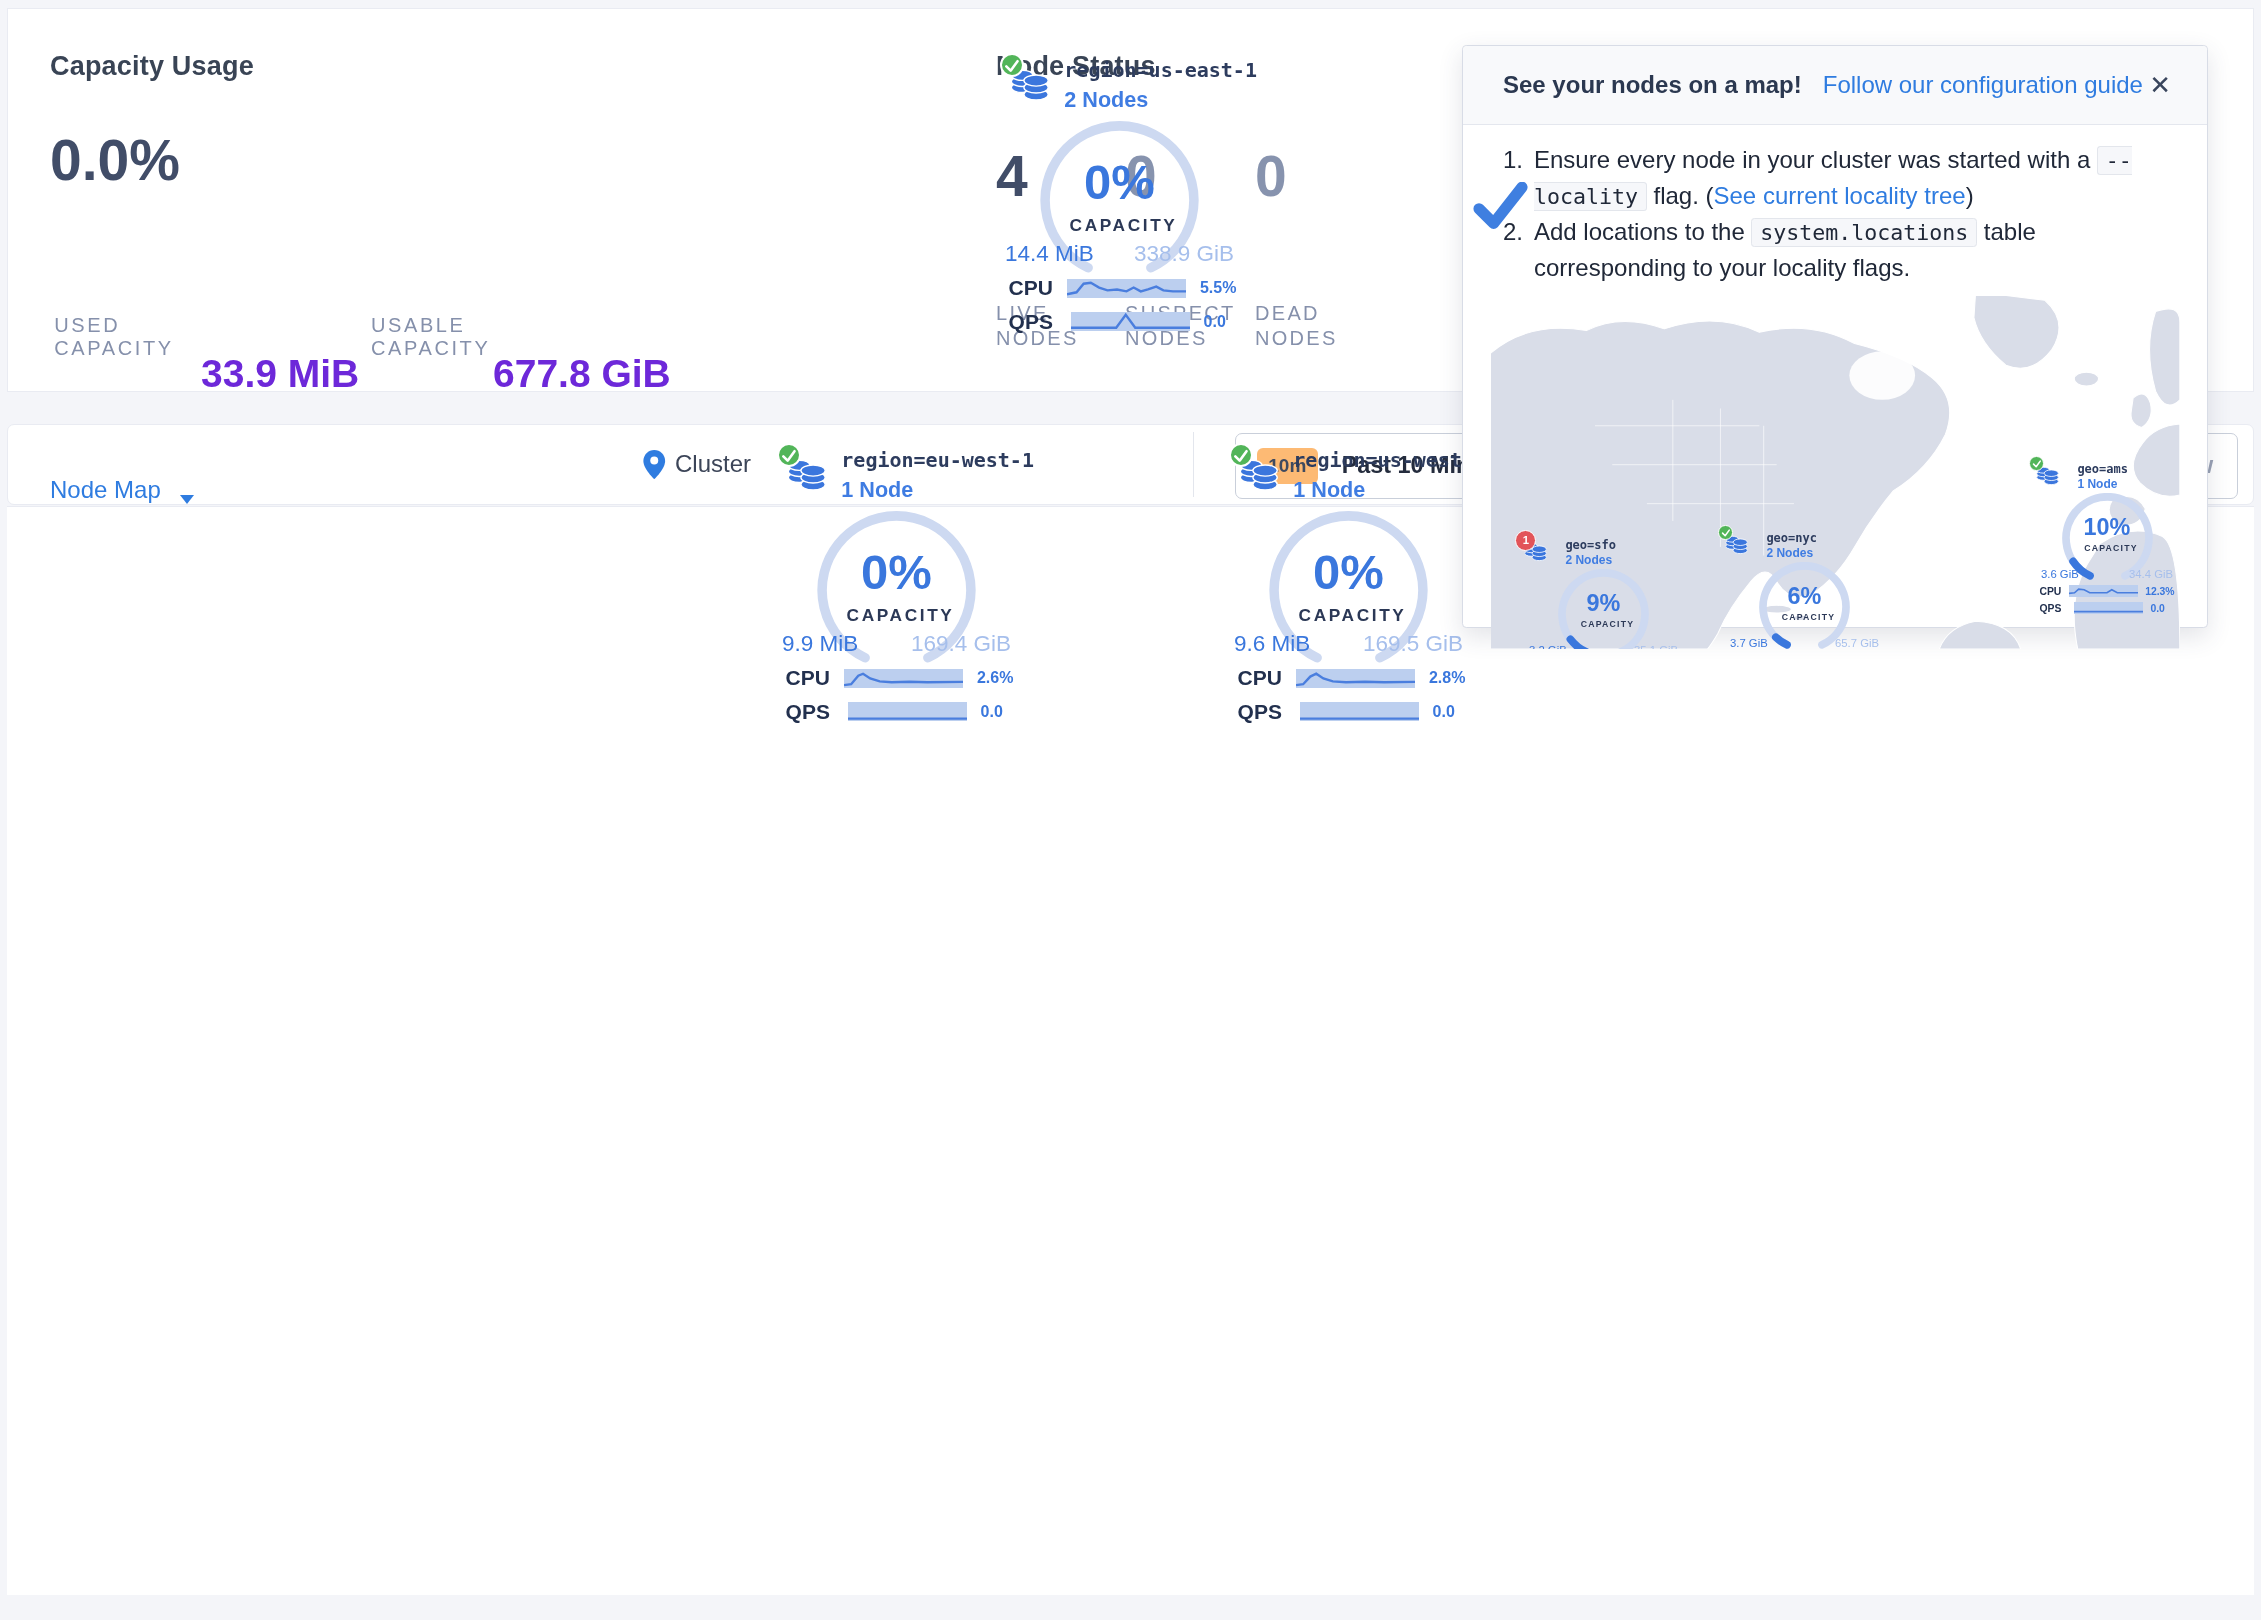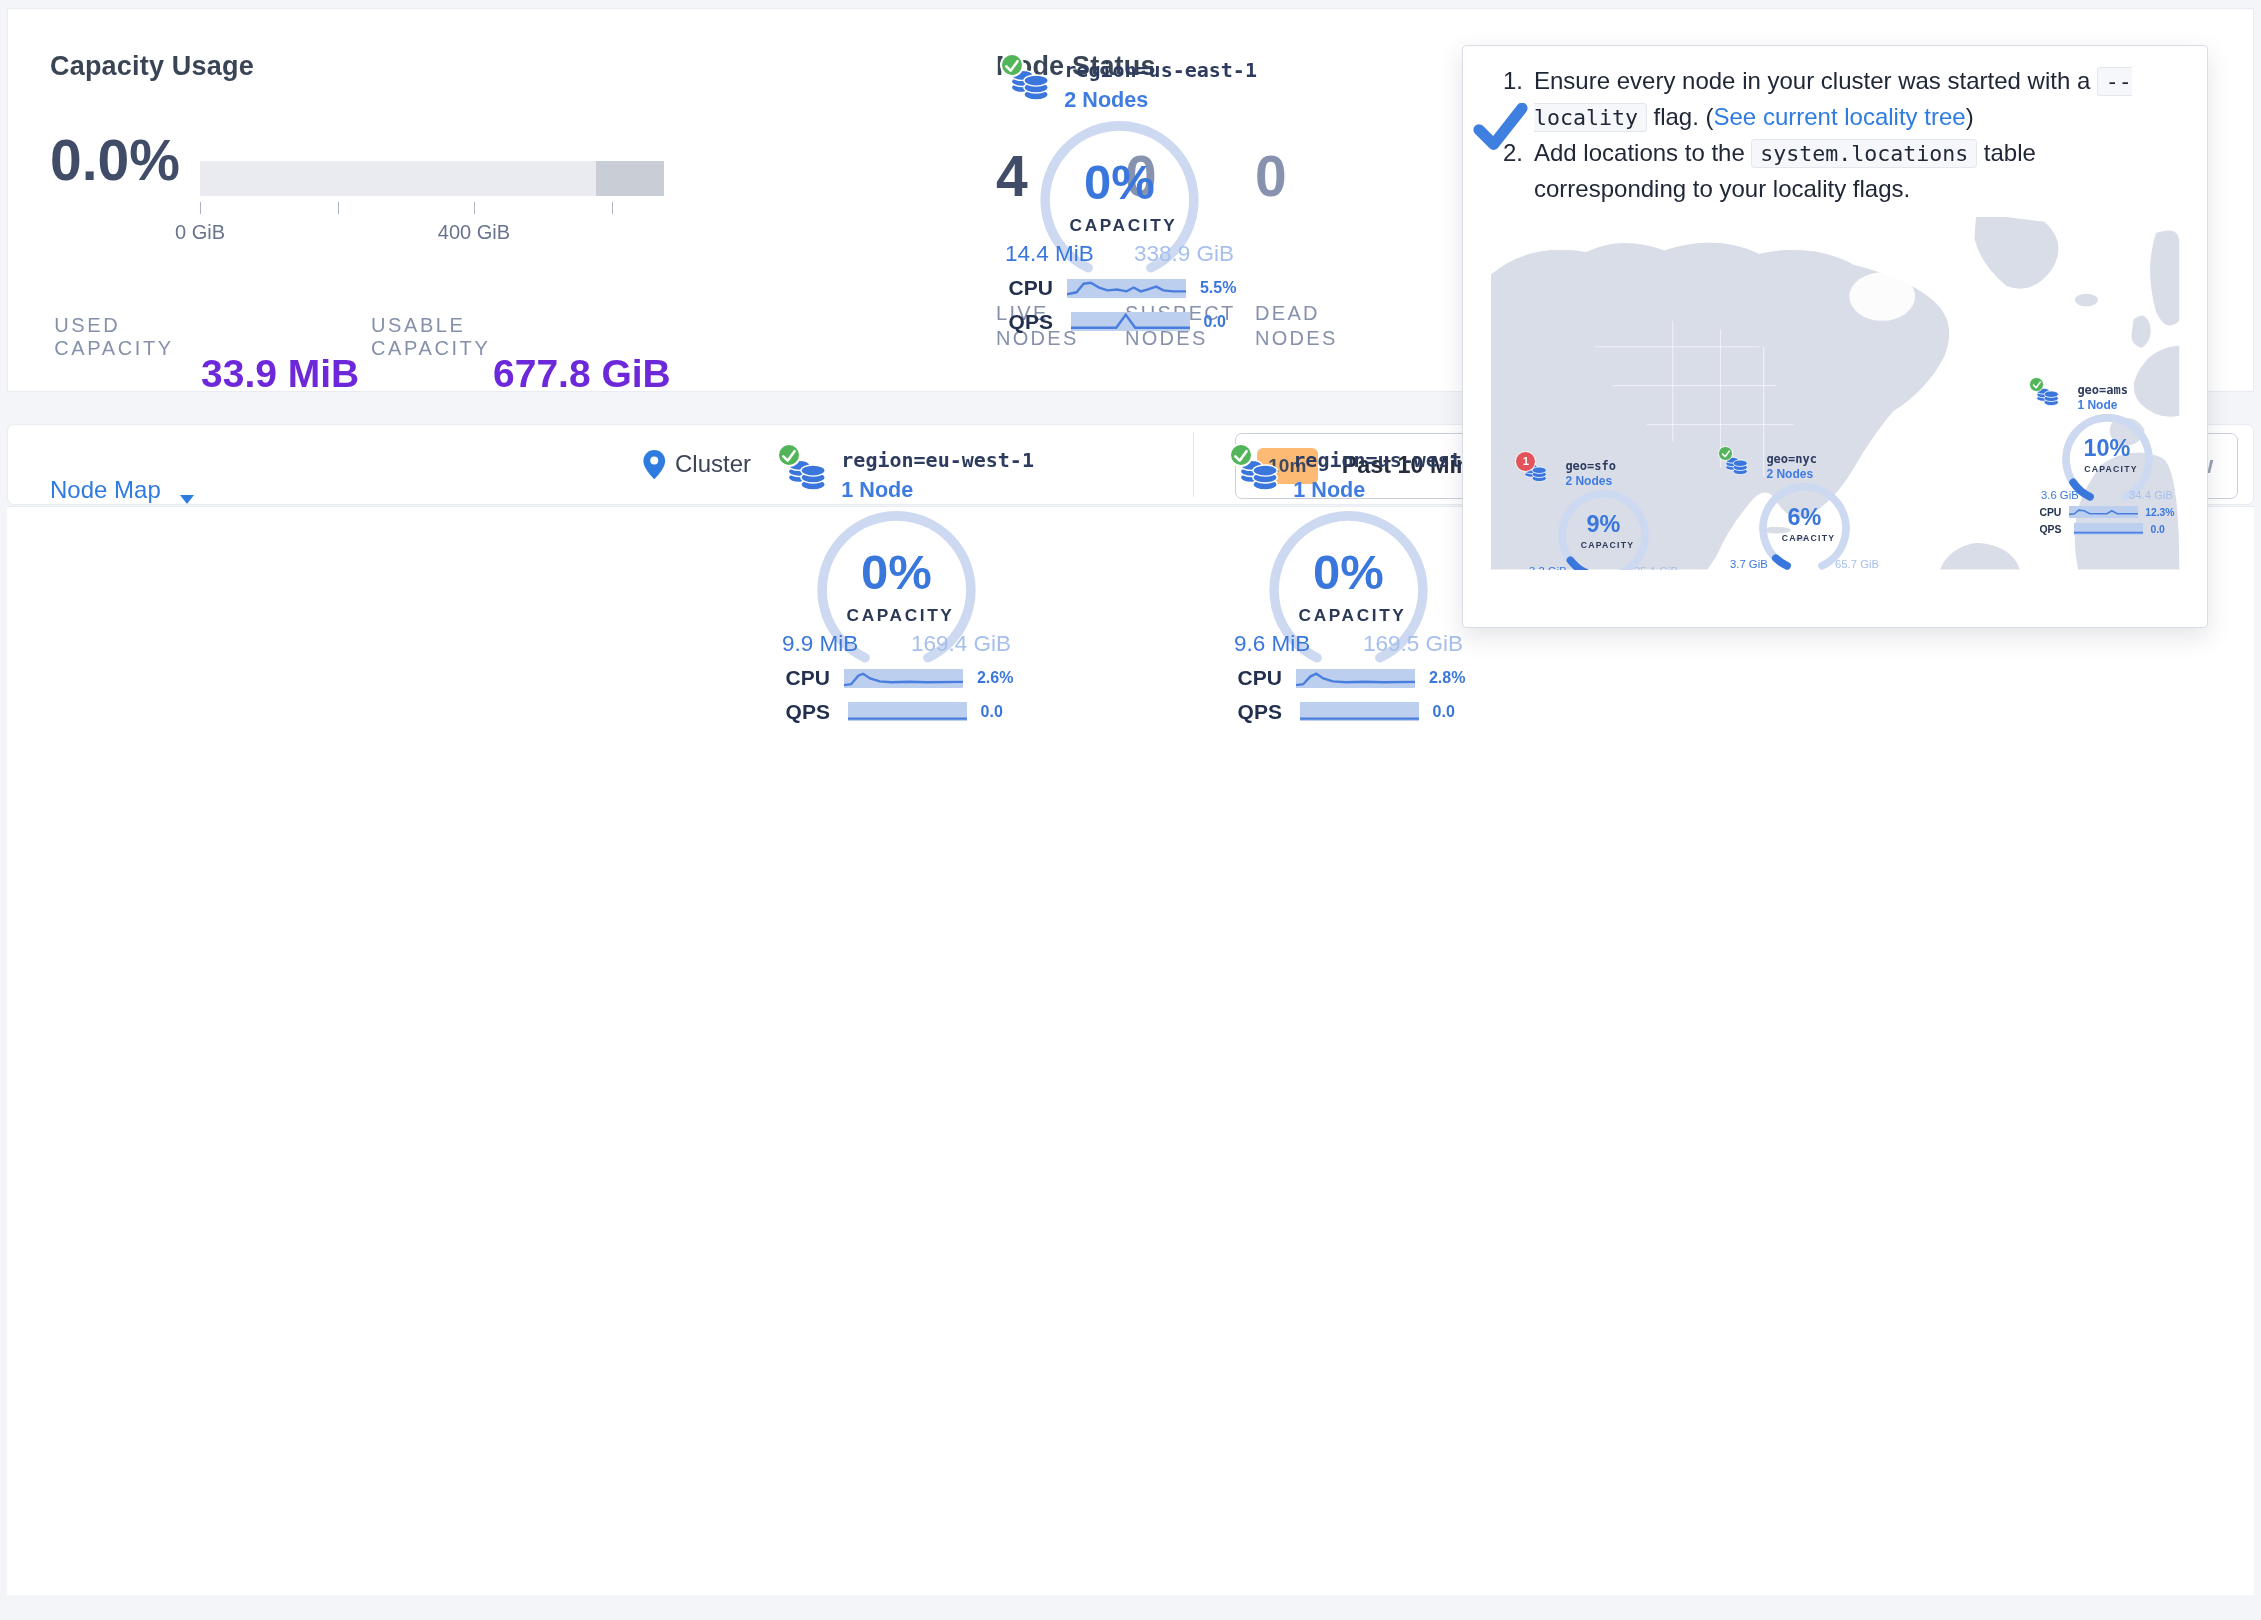--- a/index.html
+++ b/index.html
@@ -129,35 +129,20 @@
       <polyline points="5,12 10,17 18,6" fill="none" stroke="#ffffff" stroke-width="3" stroke-linecap="round" stroke-linejoin="round"></polyline>
     </g>
   </defs>
 </svg>
 
 <section class="panel stats">
 
   <div class="cap-group">
     <div class="stat-title" style="left:0">Capacity Usage</div>
     <div class="cap-pct">0.0%</div>
-    <div class="cap-bar-block">
-      <div class="cap-bar">
-        <div class="cap-bar-dark"></div>
-      </div>
-      <div class="cap-ticks">
-        <div class="cap-tick" style="left:0px"></div>
-        <div class="cap-tick" style="left:138px"></div>
-        <div class="cap-tick" style="left:274px"></div>
-        <div class="cap-tick" style="left:412px"></div>
-      </div>
-      <div class="cap-tick-labels">
-        <span class="cap-tick-label" style="left:0px">0 GiB</span>
-        <span class="cap-tick-label" style="left:274px">400 GiB</span>
-      </div>
-    </div>
     <div class="cap-detail-lbl" style="left:4.3px; width:117px;">USED CAPACITY</div>
     <div class="cap-detail-val" style="left:151px;">33.9 MiB</div>
     <div class="cap-detail-lbl" style="left:321px; width:126px;">USABLE CAPACITY</div>
     <div class="cap-detail-val" style="left:443px;">677.8 GiB</div>
   </div>
 
   <div class="stat-group" style="left:988px; width:485px;">
     <div class="stat-title" style="left:0">Node Status</div>
     <div class="stat-cols">
       <div class="stat-col" style="width:129px">
@@ -369,20 +354,25 @@
     <div class="rc-metric">
       <span class="m-lbl">QPS</span>
       <svg class="spark" viewBox="0 0 100 20" preserveAspectRatio="none">
         <polyline points="0,17.5 100,17.5"></polyline>
       </svg>
       <span class="m-val">0.0</span>
     </div>
   </div>
 
   <div class="popup">
+    <div class="popup-head">
+      <span class="ph-title">See your nodes on a map!</span>
+      <a class="ph-link">Follow our configuration guide</a>
+      <span class="ph-close">✕</span>
+    </div>
     <div class="popup-body">
       <svg class="big-check" width="55" height="50" viewBox="0 0 64 58">
         <path d="M7 31 L24 48 L57 6" fill="none" stroke="#3f7fe0" stroke-width="13" stroke-linecap="round" stroke-linejoin="round"></path>
       </svg>
       <div class="step">
         <span class="step-num">1.</span>
         <span class="step-text">
           <span>Ensure every node in your cluster was started with a </span><code class="code-chip">--locality</code><span> flag. (</span><a class="inline-link">See current locality tree</a><span>)</span>
         </span>
       </div>

